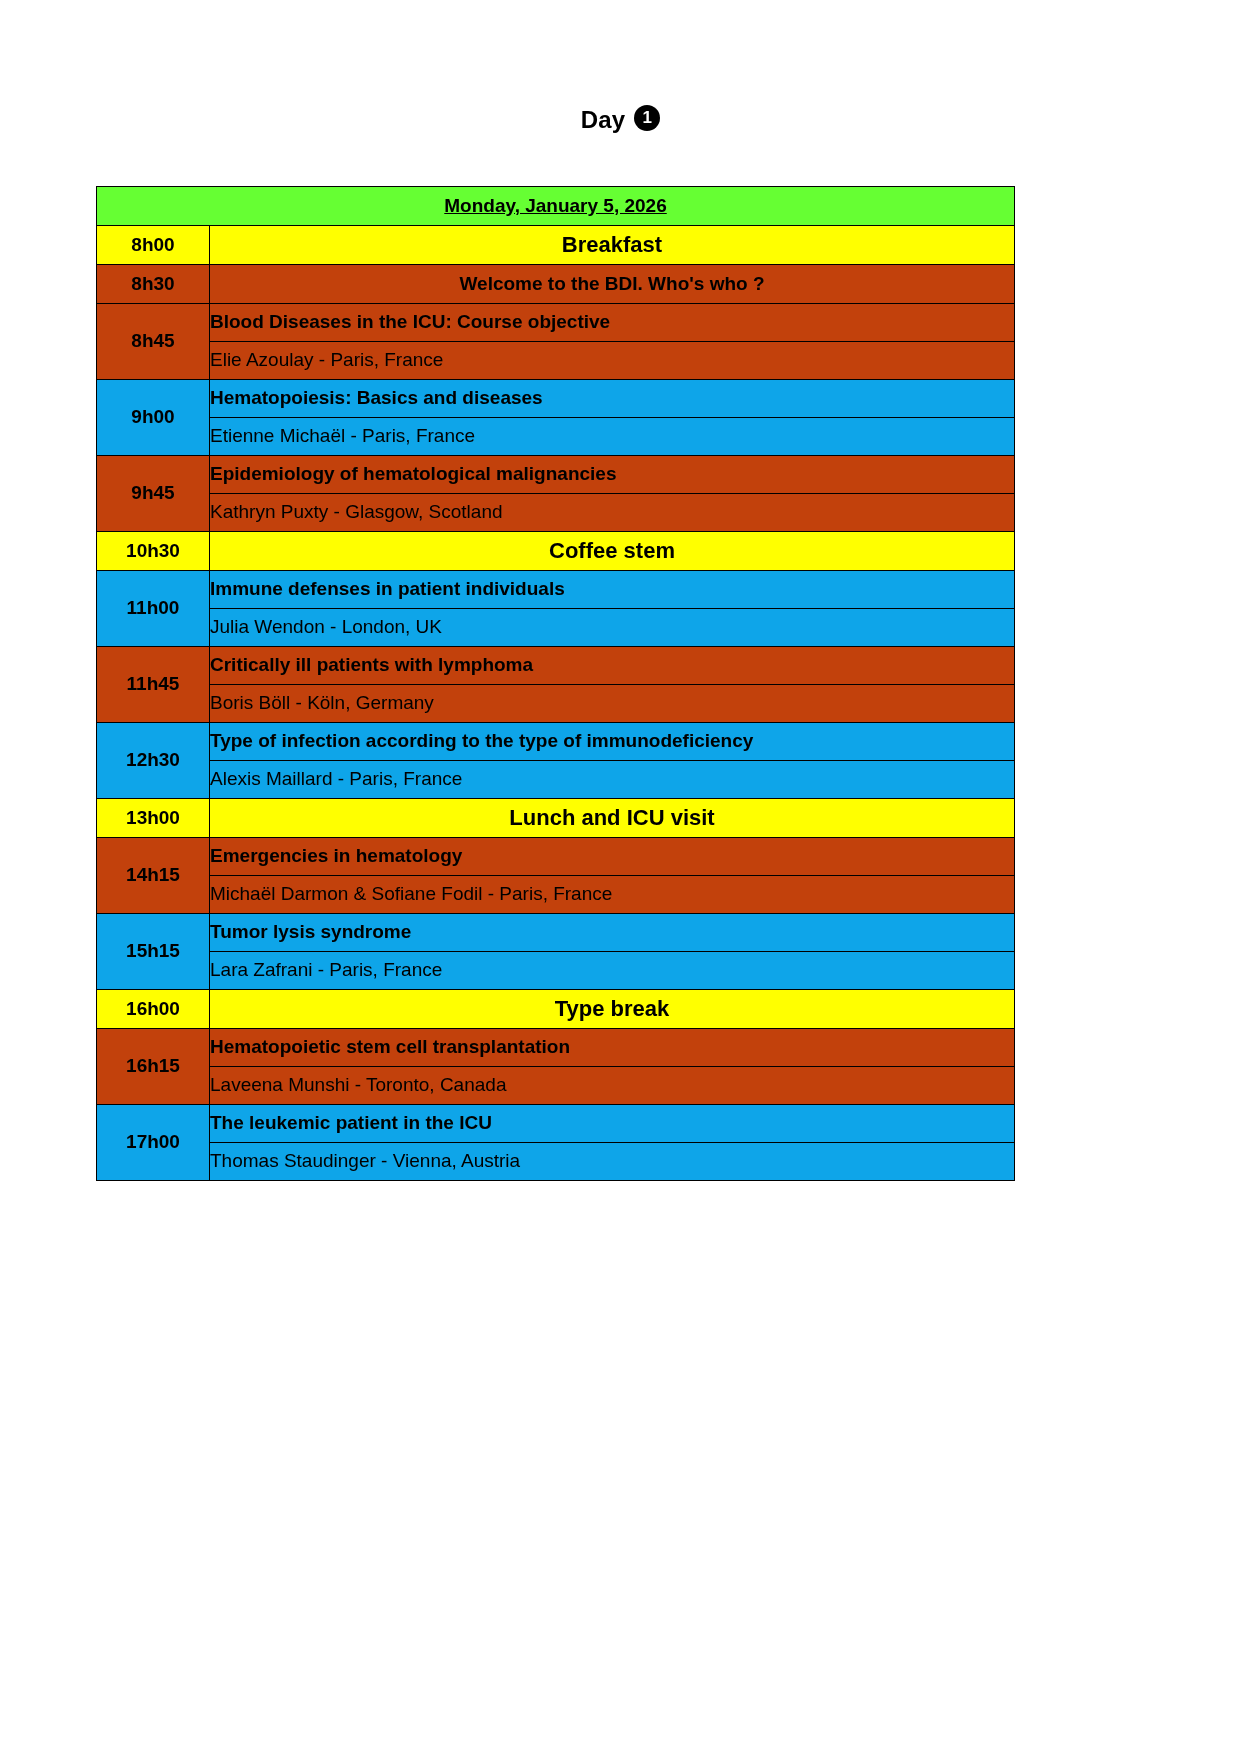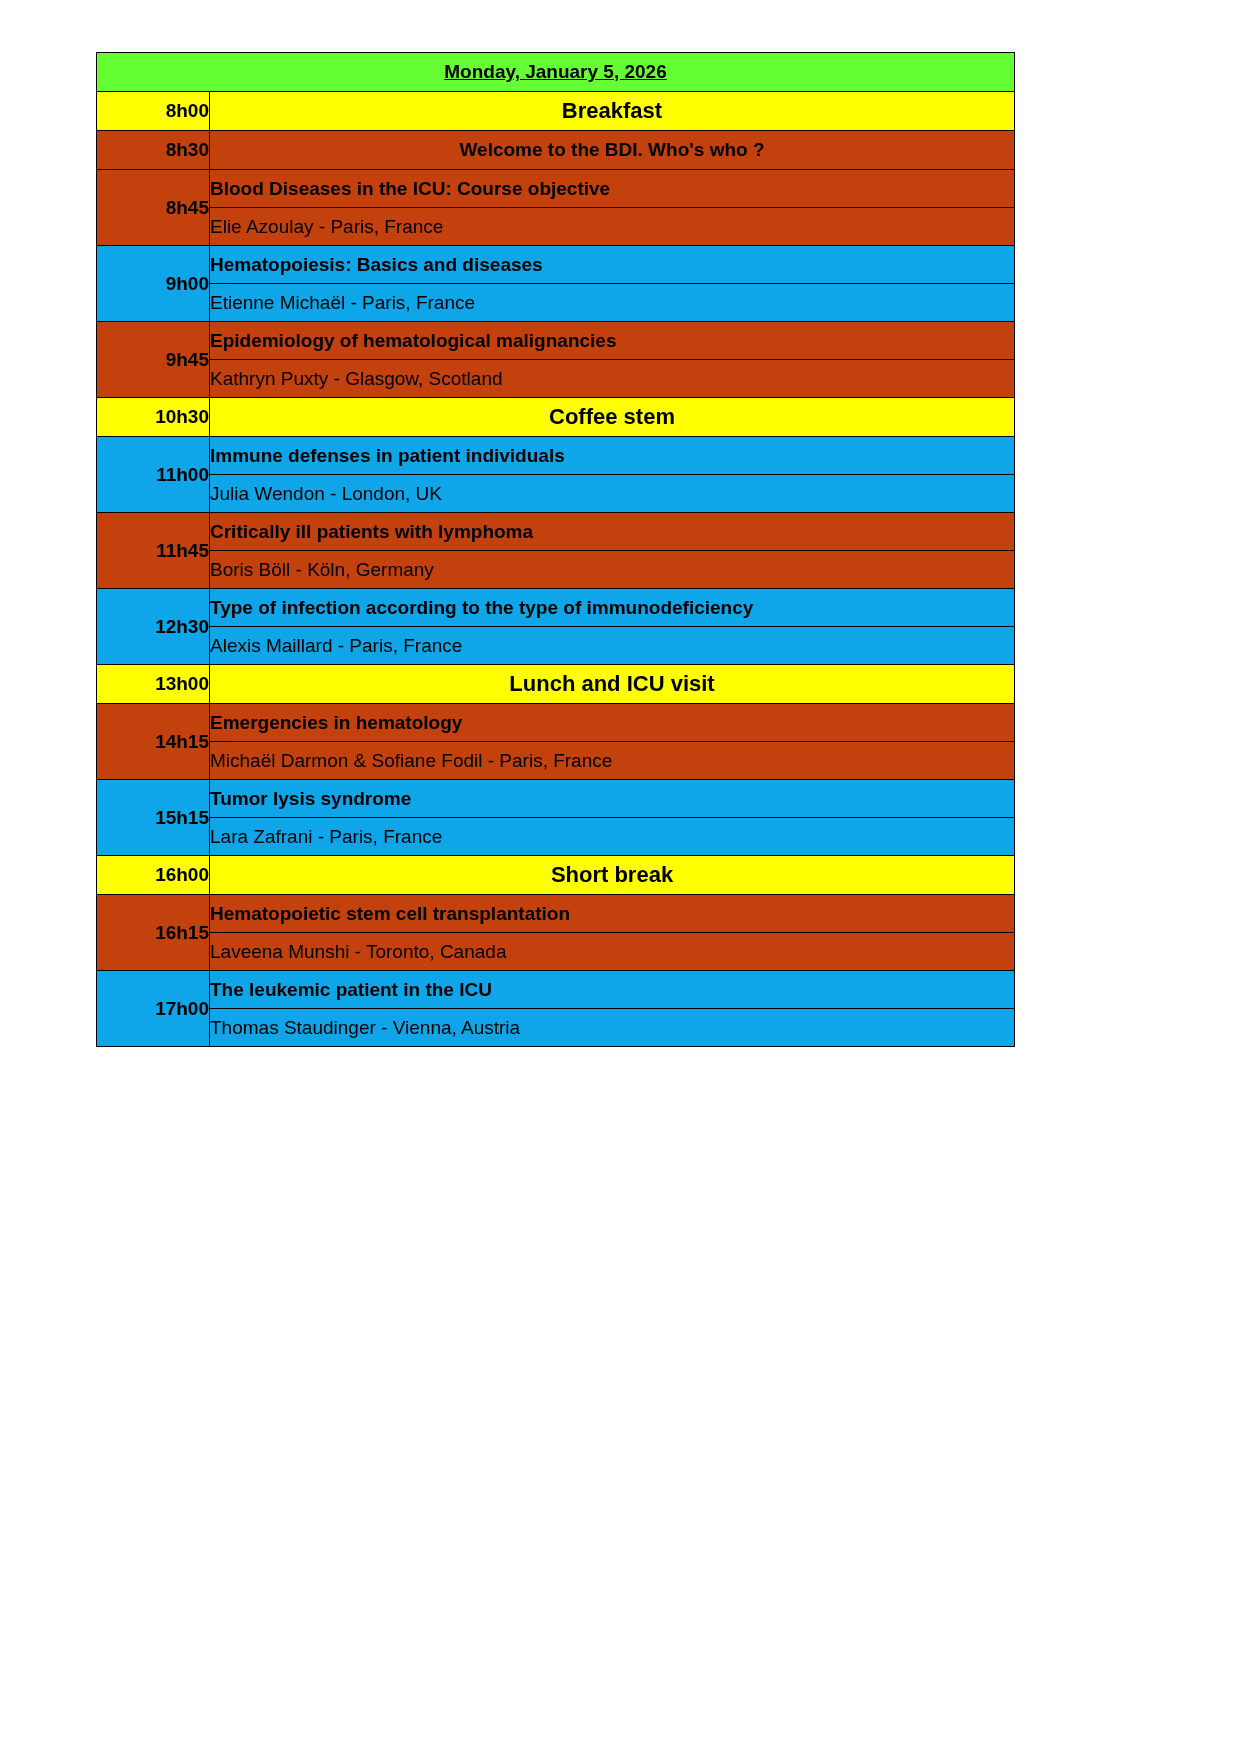--- a/index.html
+++ b/index.html
@@ -67,21 +67,21 @@
 
   .day-title-cell {
     background: #66ff33;
     text-align: center;
     font-weight: bold;
     font-size: 19px;
     height: 38px;
     text-decoration: underline;
   }
   .time-cell {
-    text-align: right;
+    text-align: center;
     font-weight: bold;
     font-size: 19px;
     height: 38px;
   }
   .break-cell {
     text-align: center;
     font-weight: bold;
     font-size: 22px;
     height: 38px;
   }
@@ -108,20 +108,23 @@
   }
   .bg-yellow { background: #ffff00; }
   .bg-pink   { background: #c2410c; }
   .bg-blue   { background: #0ea5e9; }
 </style>
 </head>
 <body>
 
 <div class="page">
 
+  <div class="day-header">
+    <span class="day-label">Day</span><span class="day-badge">1</span>
+  </div>
 
   <div class="schedule-wrap">
     <table class="schedule">
       <colgroup>
         <col class="c-time">
         <col class="c-body">
       </colgroup>
       <tbody id="schedule-body">
       <tr>
             <td colspan="2" class="day-title-cell">Monday, January 5, 2026</td>
@@ -193,21 +196,21 @@
           </tr>
           <tr>
             <td rowspan="2" class="time-cell bg-blue">15h15</td>
             <td class="topic-cell bg-blue">Tumor lysis syndrome</td>
           </tr>
           <tr>
             <td class="speaker-cell bg-blue">Lara Zafrani - Paris, France</td>
           </tr>
           <tr>
             <td class="time-cell bg-yellow">16h00</td>
-            <td class="break-cell bg-yellow">Short  break</td>
+            <td class="break-cell bg-yellow">Type  break</td>
           </tr>
           <tr>
             <td rowspan="2" class="time-cell bg-pink">16h15</td>
             <td class="topic-cell bg-pink">Hematopoietic stem cell transplantation</td>
           </tr>
           <tr>
             <td class="speaker-cell bg-pink">Laveena Munshi - Toronto, Canada</td>
           </tr>
           <tr>
             <td rowspan="2" class="time-cell bg-blue">17h00</td>

